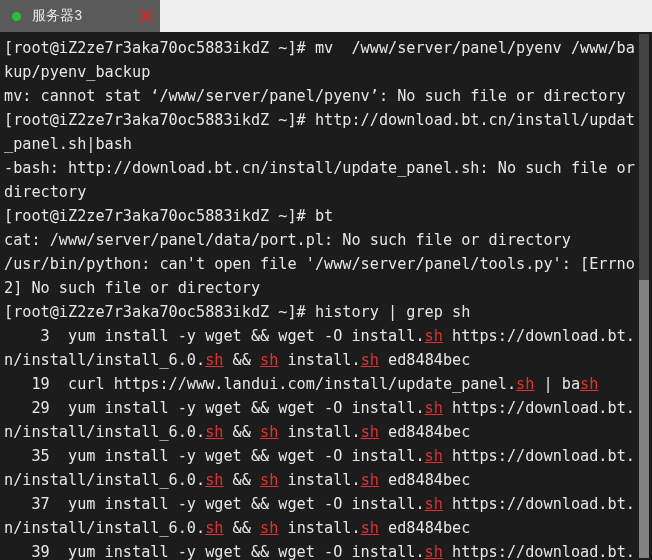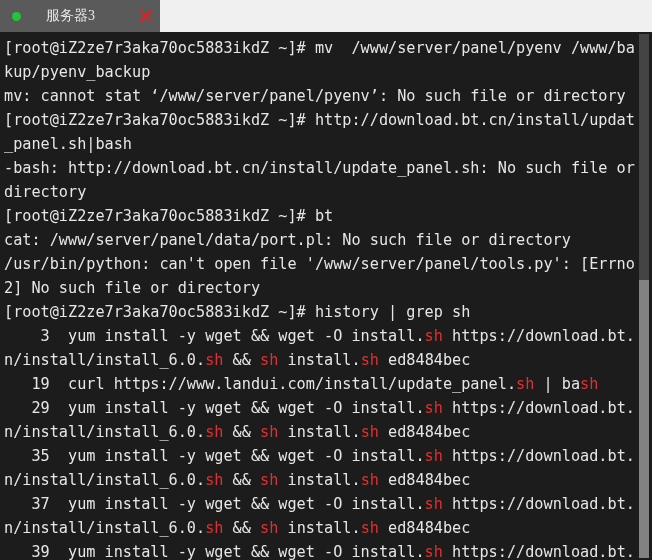--- a/index.html
+++ b/index.html
@@ -42,23 +42,23 @@
     position: relative;
   }
   .tab-status-dot {
     width: 9px;
     height: 9px;
     border-radius: 50%;
     background: #27c23c;
     flex: 0 0 auto;
   }
   .tab-label {
-    margin-left: 25px;
+    margin-left: 11px;
     color: #e8e8e8;
-    font-family: Liberation Serif, serif;
+    font-family: Liberation Mono, monospace;
     font-size: 14px;
     line-height: 16px;
     white-space: nowrap;
     flex: 1 1 auto;
     overflow: hidden;
   }
   .tab-close {
     width: 28px;
     height: 100%;
     display: flex;
@@ -91,21 +91,21 @@
     font-size: 15.2px;
     line-height: 24px;
     color: #e6e6e6;
     white-space: pre;
     letter-spacing: 0px;
   }
   .term-line {
     height: 24px;
     white-space: pre;
   }
-  .fg-red { color: #e03030; }
+  .fg-red { color: #e03030; text-decoration: underline; }
   .fg-default { color: #e6e6e6; }
 
   
   .scrollbar {
     position: absolute;
     top: 0;
     right: 0;
     width: 16px;
     height: 100%;
     background: #1c1c1c;

